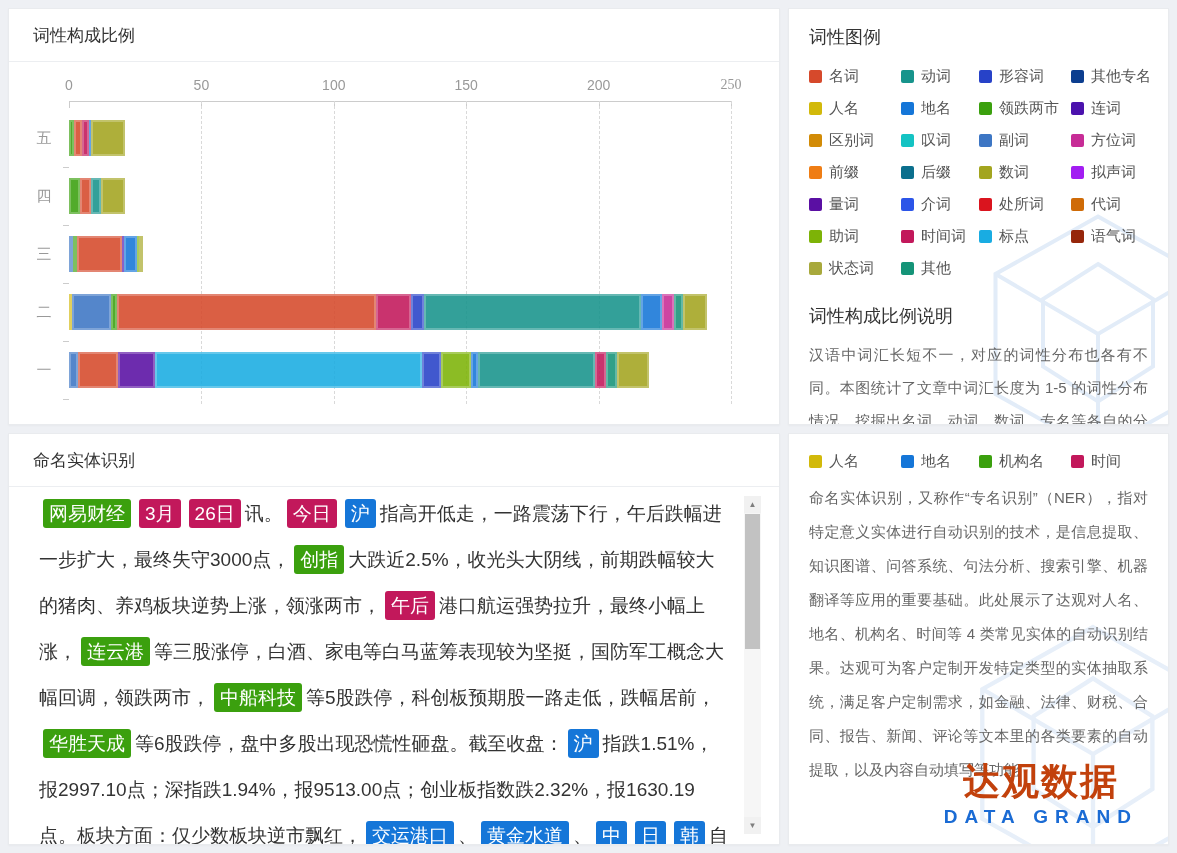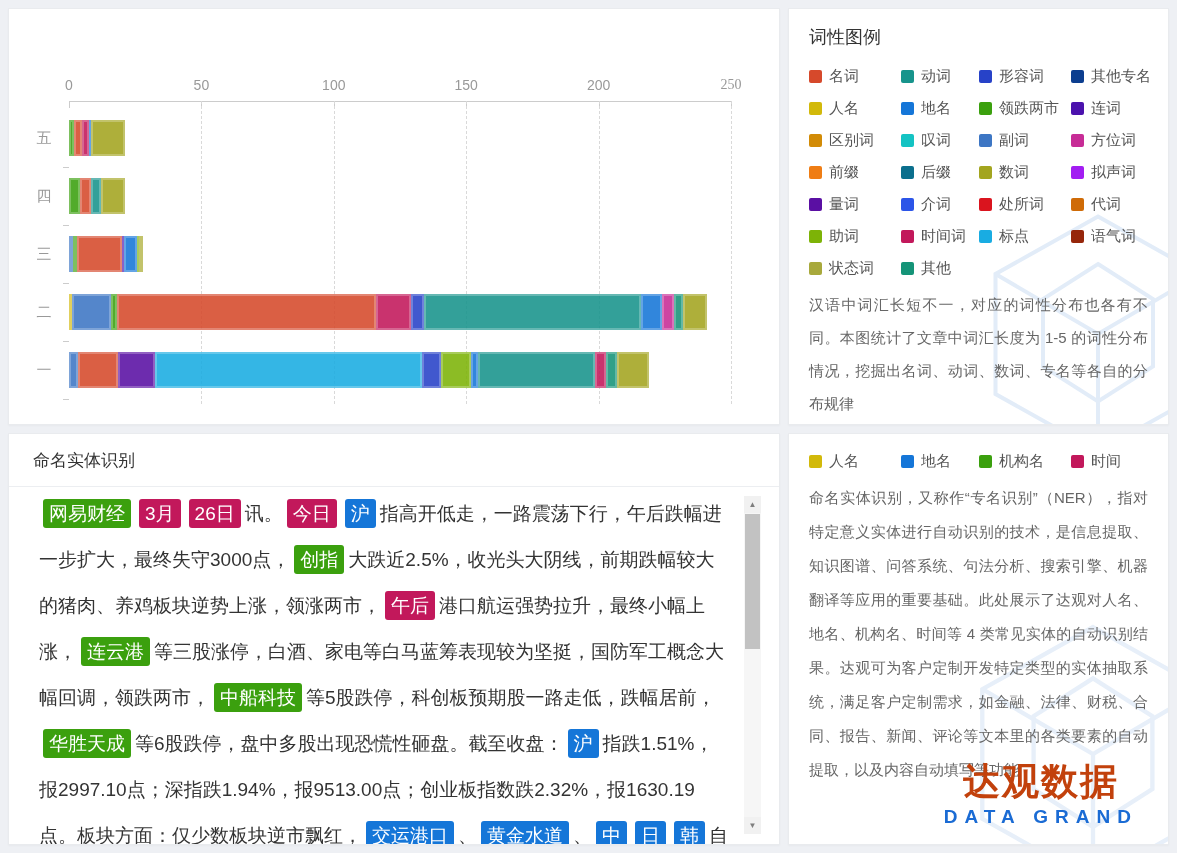--- a/index.html
+++ b/index.html
@@ -45,20 +45,21 @@
   .logo{position:absolute;right:30px;bottom:16px;text-align:center;z-index:2;}
   .logo-cn{font-size:37px;font-weight:bold;color:#c2410c;letter-spacing:2px;line-height:44px;}
   .logo-en{font-size:19px;font-weight:600;color:#1a6bd4;letter-spacing:7px;margin-top:2px;}
 </style>
 </head>
 <body>
 
 <div class="page">
 
   <section class="panel panel-tl">
+    <div class="phead">词性构成比例</div>
     <div class="x-labels" id="x-labels">
         <span style="left: 0%;">0</span>
         <span style="left: 20%;">50</span>
         <span style="left: 40%;">100</span>
         <span style="left: 60%;">150</span>
         <span style="left: 80%;">200</span>
         <span style="left: 100%; font-family: Liberation Serif, serif;">250</span>
       </div>
     <div class="axis-line" id="axis-ticks">
         <i style="left: 0%;"></i>
@@ -252,20 +253,21 @@
           </div>
           <div class="li">
             <span class="chip" style="background: rgb(168, 169, 60);"></span>
             <span class="ll">状态词</span>
           </div>
           <div class="li">
             <span class="chip" style="background: rgb(21, 148, 120);"></span>
             <span class="ll">其他</span>
           </div>
         </div>
+      <h3 class="sec-title" style="margin-top:26px;">词性构成比例说明</h3>
       <p class="desc">汉语中词汇长短不一，对应的词性分布也各有不同。本图统计了文章中词汇长度为 1-5 的词性分布情况，挖掘出名词、动词、数词、专名等各自的分布规律</p>
     </div>
   </section>
 
   <section class="panel panel-bl">
     <div class="phead">命名实体识别</div>
     <div class="ner-body">
       <div class="ner-text" id="ner-text"><span class="ent ent-org" style="background: rgb(59, 160, 14);">网易财经</span><span class="ent ent-time" style="background: rgb(194, 24, 91);">3月</span><span class="ent ent-time" style="background: rgb(194, 24, 91);">26日</span><span>讯。</span><span class="ent ent-time" style="background: rgb(194, 24, 91);">今日</span><span class="ent ent-loc" style="background: rgb(21, 118, 216);">沪</span><span>指高开低走，一路震荡下行，午后跌幅进一步扩大，最终失守3000点，</span><span class="ent ent-org" style="background: rgb(59, 160, 14);">创指</span><span>大跌近2.5%，收光头大阴线，前期跌幅较大的猪肉、养鸡板块逆势上涨，领涨两市，</span><span class="ent ent-time" style="background: rgb(194, 24, 91);">午后</span><span>港口航运强势拉升，最终小幅上涨，</span><span class="ent ent-org" style="background: rgb(59, 160, 14);">连云港</span><span>等三股涨停，白酒、家电等白马蓝筹表现较为坚挺，国防军工概念大幅回调，领跌两市，</span><span class="ent ent-org" style="background: rgb(59, 160, 14);">中船科技</span><span>等5股跌停，科创板预期股一路走低，跌幅居前，</span><span class="ent ent-org" style="background: rgb(59, 160, 14);">华胜天成</span><span>等6股跌停，盘中多股出现恐慌性砸盘。截至收盘：</span><span class="ent ent-loc" style="background: rgb(21, 118, 216);">沪</span><span>指跌1.51%，报2997.10点；深指跌1.94%，报9513.00点；创业板指数跌2.32%，报1630.19点。板块方面：仅少数板块逆市飘红，</span><span class="ent ent-loc" style="background: rgb(21, 118, 216);">交运港口</span><span>、</span><span class="ent ent-loc" style="background: rgb(21, 118, 216);">黄金水道</span><span>、</span><span class="ent ent-loc" style="background: rgb(21, 118, 216);">中</span><span class="ent ent-loc" style="background: rgb(21, 118, 216);">日</span><span class="ent ent-loc" style="background: rgb(21, 118, 216);">韩</span><span>自贸区等板块涨幅居前，军工、园区开发、航母等板块跌幅居前。外围情况：</span></div>
       <div class="sbar">
         <div class="sb-btn sb-up">▲</div>

